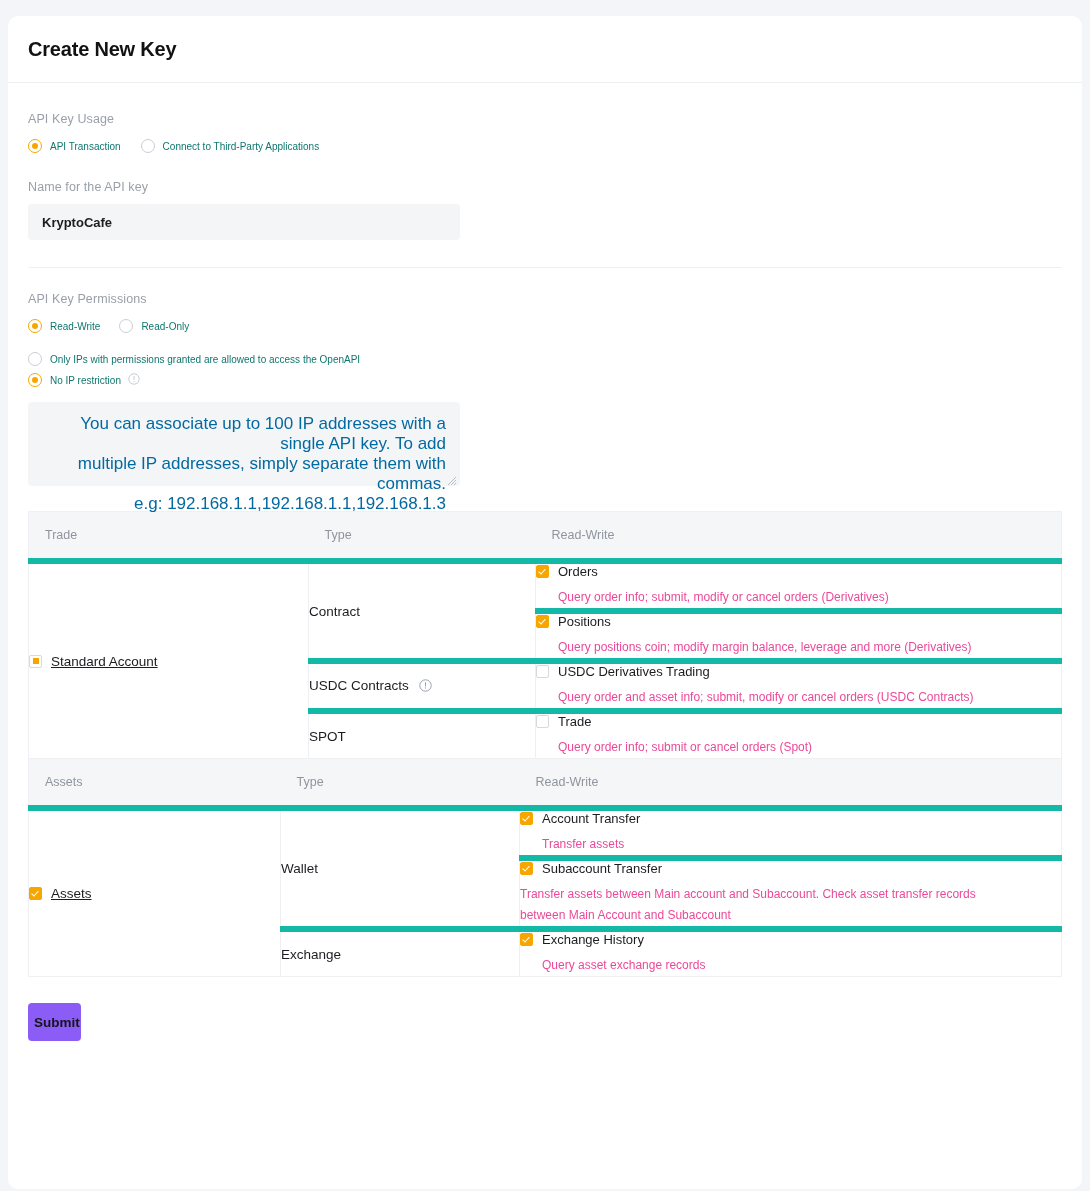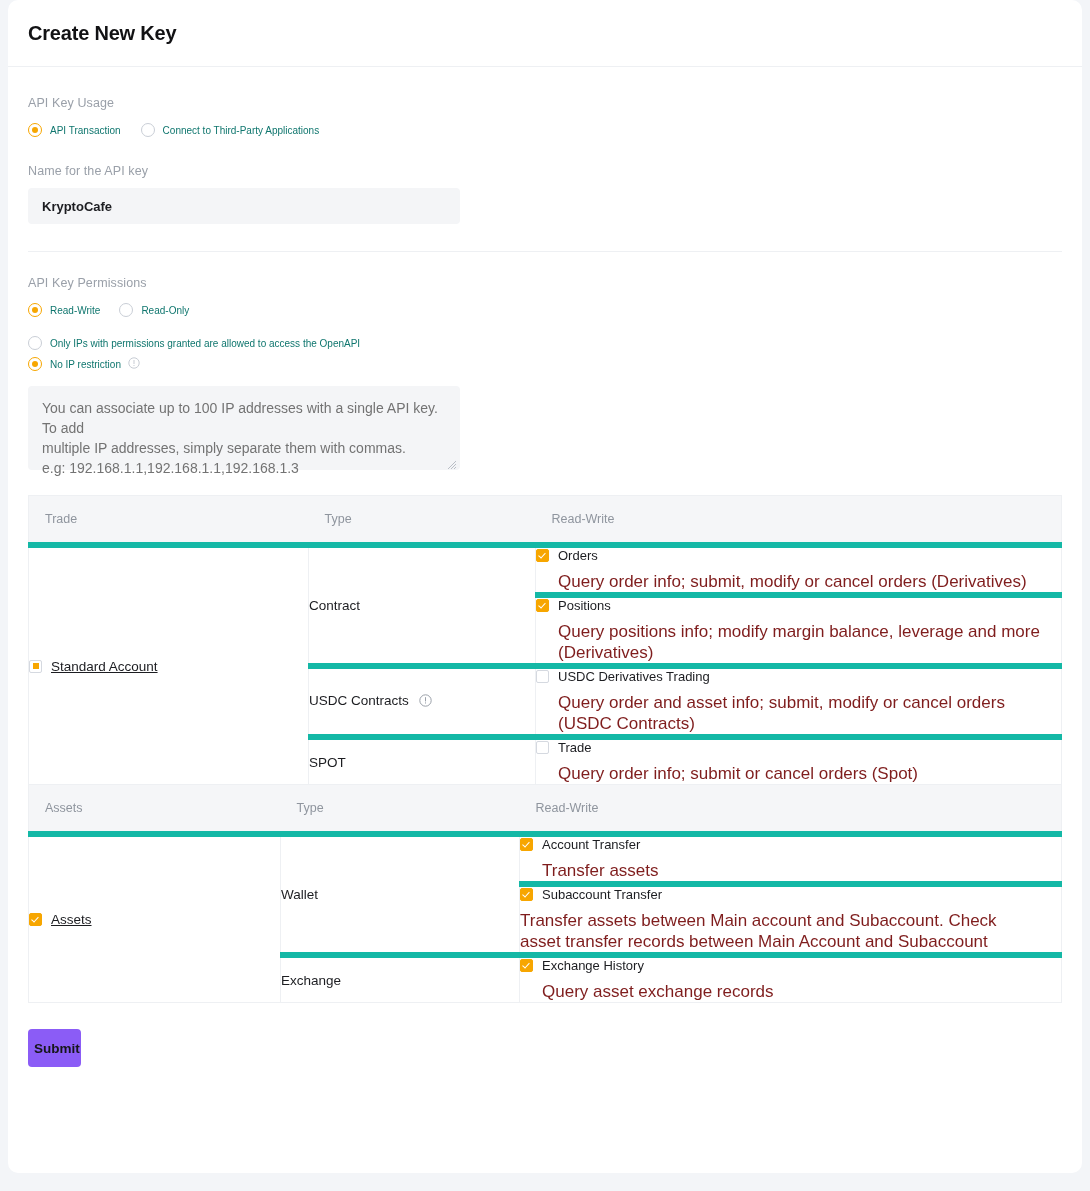--- a/index.html
+++ b/index.html
@@ -13,21 +13,21 @@
     background: #f3f5f8;
     font-family: "Liberation Sans", sans-serif;
     -webkit-font-smoothing: antialiased;
     color: #1c1d21;
     overflow: hidden;
   }
 
   .card {
     position: absolute;
     left: 8px;
-    top: 0;
+    top: 16px;
     width: 1074px;
     height: 1173px;
     background: #ffffff;
     border-radius: 10px;
     box-sizing: border-box;
     overflow: hidden;
   }
 
   
   .card-header {
@@ -136,23 +136,24 @@
 
   
   .ip-textarea {
     position: relative;
     width: 432px;
     height: 84px;
     background: #f4f5f7;
     border-radius: 4px;
     box-sizing: border-box;
     padding: 12px 14px;
-    font-size: 14px;
+    font-size: 17px;
     line-height: 20px;
-    color: #737373;
+    color: #0369a1;
+    text-align: right;
   }
   .ip-textarea .grip {
     position: absolute;
     right: 3px;
     bottom: 3px;
     width: 12px;
     height: 12px;
     cursor: nwse-resize;
   }
 
@@ -234,23 +235,23 @@
     width: 6px;
     height: 6px;
     background: #f7a600;
   }
   .cb-text {
     font-size: 13px;
     color: #1c1d21;
     margin-left: 9px;
   }
   .cb-desc {
-    font-size: 17px;
+    font-size: 12px;
     line-height: 21px;
-    color: #7f1d1d;
+    color: #ec4899;
     margin-top: 8px;
     margin-left: 22px;
     max-width: 492px;
   }
 
   .acct-label {
     font-size: 13.5px;
     color: #1c1d21;
     margin-left: 9px;
     text-decoration: underline;
@@ -395,21 +396,21 @@
             <div class="cb-desc">Query order info; submit, modify or cancel orders (Derivatives)</div>
           </td>
         </tr>
 
         <tr>
           <td class="perm-cell">
             <div class="cb-line">
               <span class="cb checked"></span>
               <span class="cb-text">Positions</span>
             </div>
-            <div class="cb-desc">Query positions info; modify margin balance, leverage and more (Derivatives)</div>
+            <div class="cb-desc">Query positions coin; modify margin balance, leverage and more (Derivatives)</div>
           </td>
         </tr>
 
         <tr>
           <td class="type-cell">
             <span>USDC Contracts</span>
             <span class="info-circle">
               <svg width="13" height="13" viewBox="0 0 13 13">
                 <circle cx="6.5" cy="6.5" r="5.7" fill="none" stroke="#9aa0a9" stroke-width="1"></circle>
                 <rect x="6" y="3.2" width="1" height="4.2" fill="#9aa0a9"></rect>

